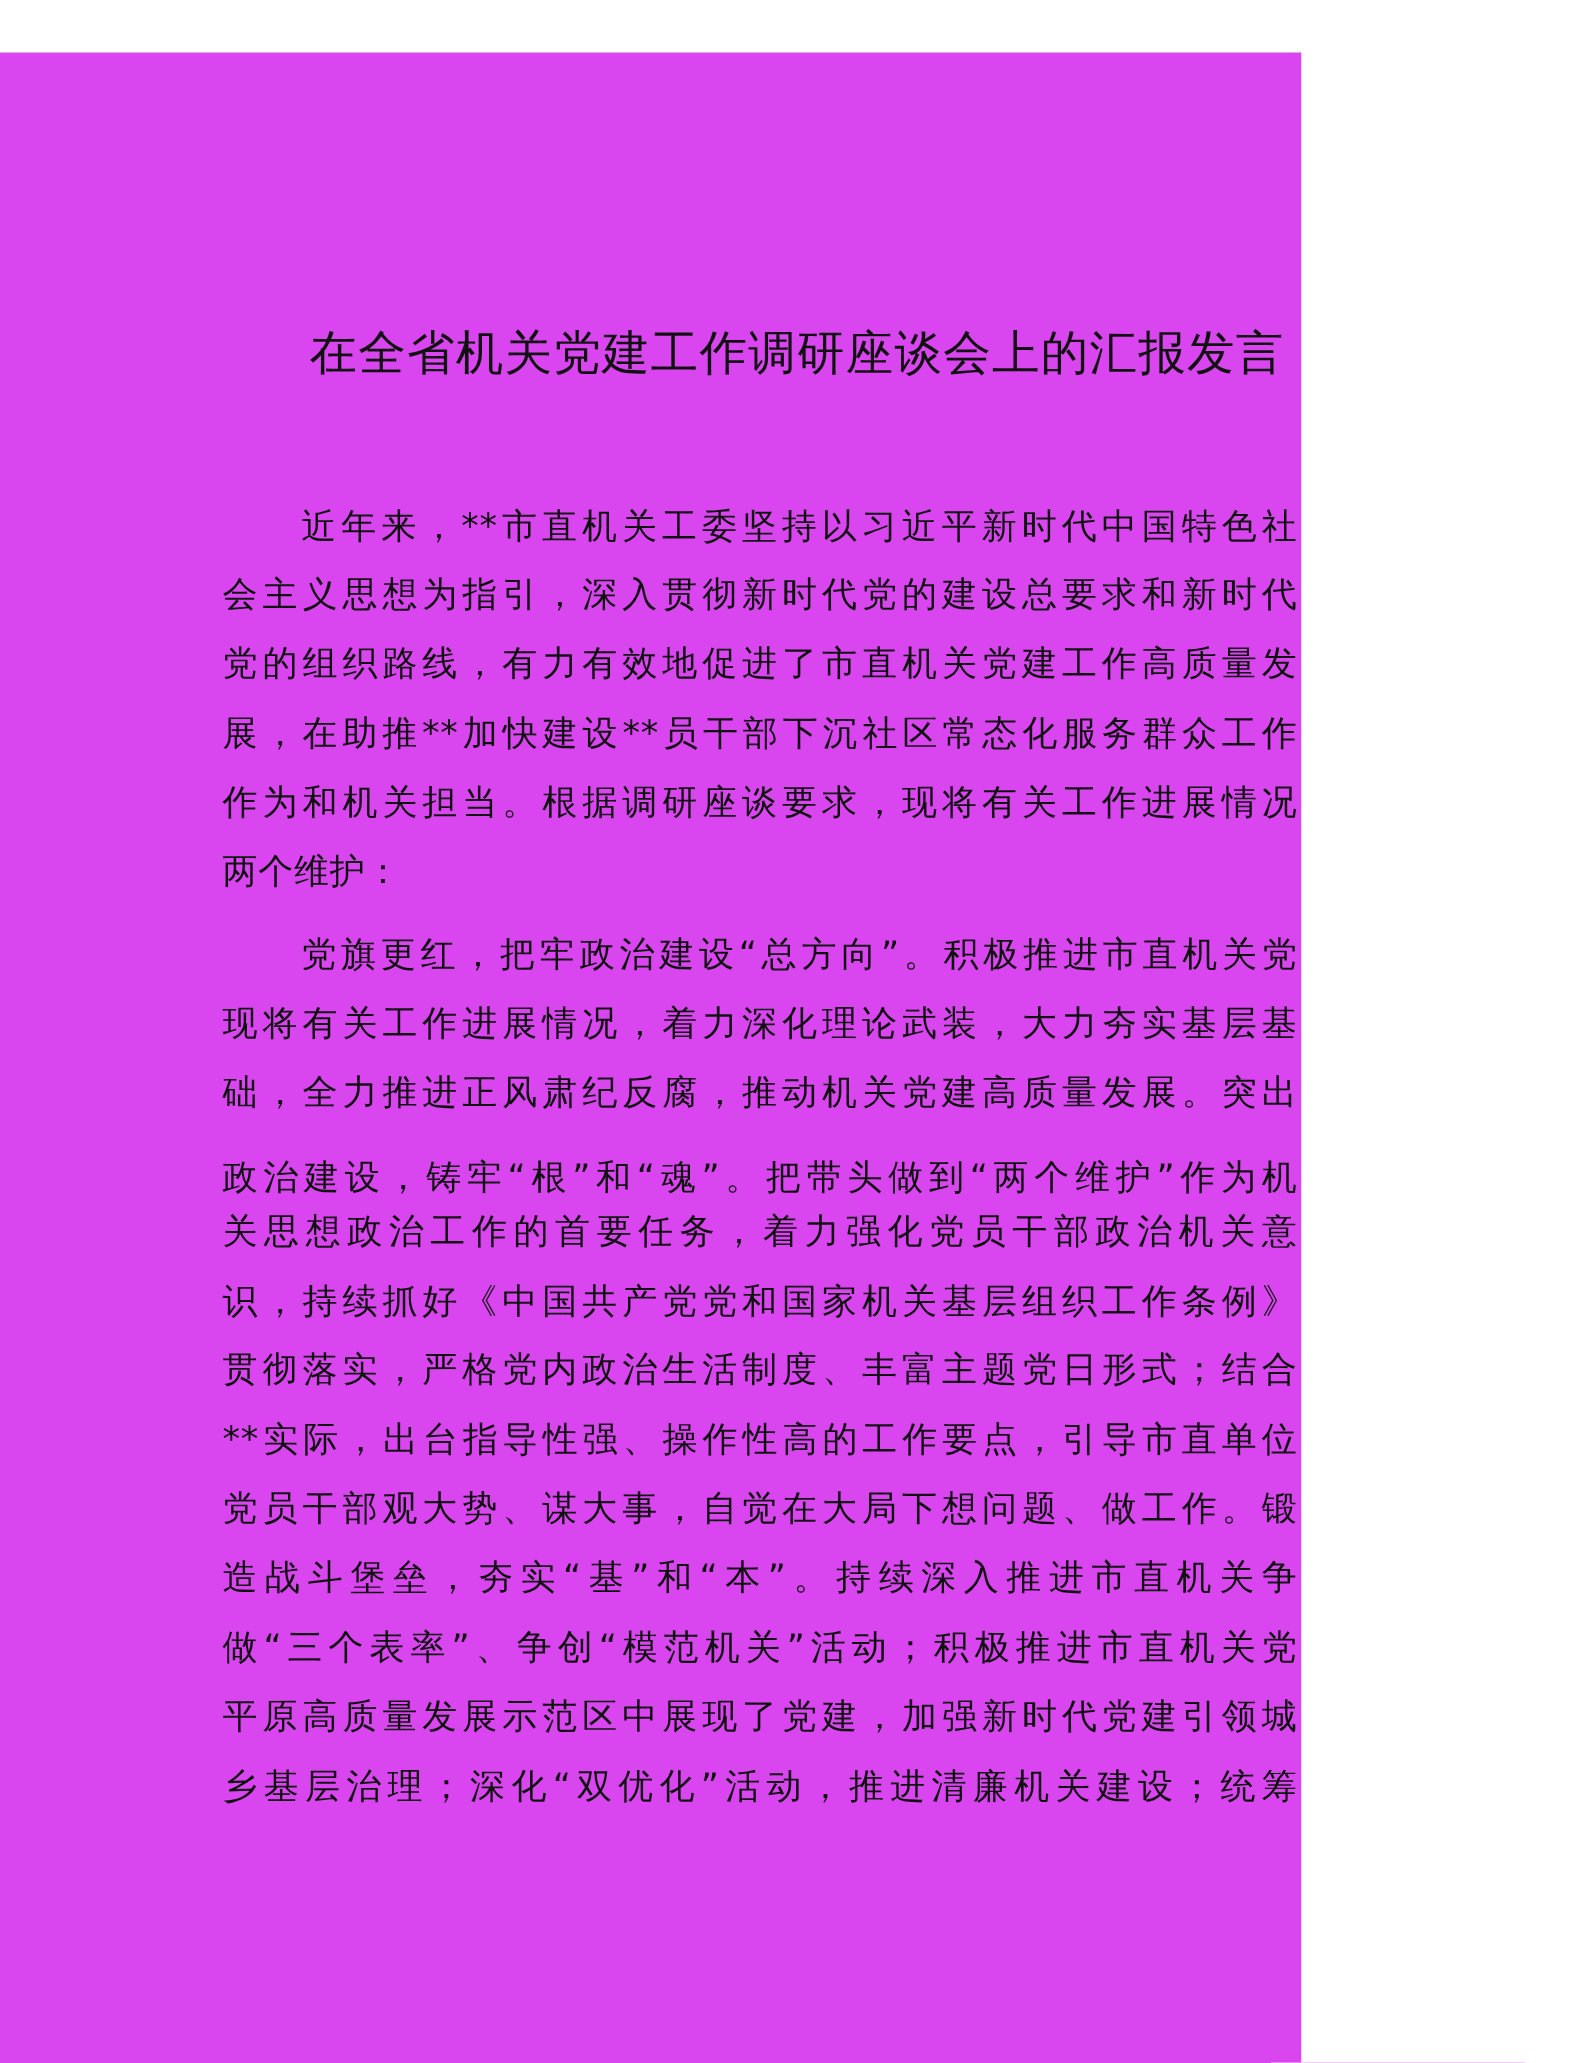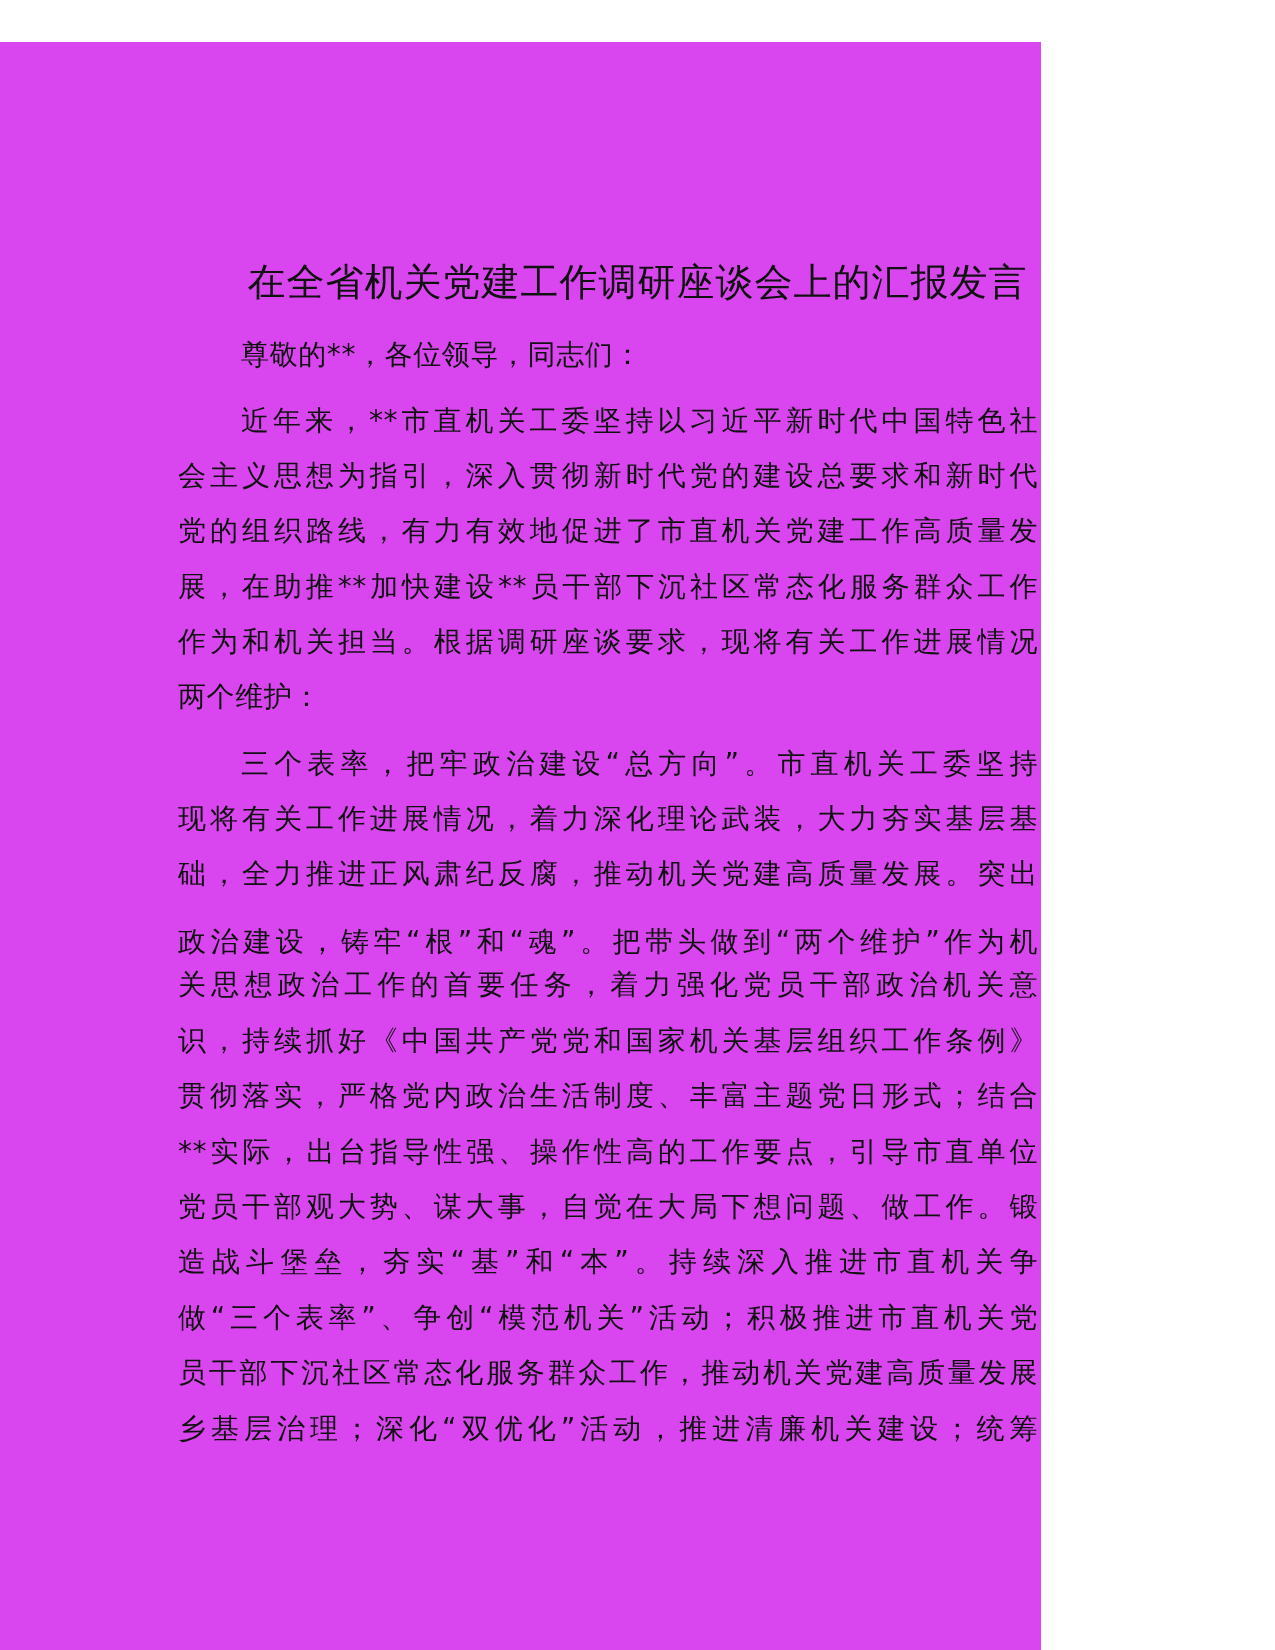--- a/index.html
+++ b/index.html
@@ -12,39 +12,38 @@
           white-space: nowrap; letter-spacing: 0.6px; text-align: justify; text-align-last: justify; }
   .line.indent { left: 241px; width: 797px; }
   .line.short { text-align: left; text-align-last: left; }
 </style>
 </head>
 <body>
 
 <div class="page">
   <div class="title">在全省机关党建工作调研座谈会上的汇报发言</div>
 
-  <div class="line indent short" style="top:293px">尊敬的**，各位领导，同志们：</div>
 
   <div>
     <div class="line indent" style="top:359px">近年来，**市直机关工委坚持以习近平新时代中国特色社</div>
     <div class="line" style="top:414px">会主义思想为指引，深入贯彻新时代党的建设总要求和新时代</div>
     <div class="line" style="top:469px">党的组织路线，有力有效地促进了市直机关党建工作高质量发</div>
     <div class="line" style="top:525px">展，在助推**加快建设**员干部下沉社区常态化服务群众工作</div>
     <div class="line" style="top:580px">作为和机关担当。根据调研座谈要求，现将有关工作进展情况</div>
     <div class="line short" style="top:635px">两个维护：</div>
   </div>
 
   <div>
-    <div class="line indent" style="top:702px">三个表率，把牢政治建设“总方向”。市直机关工委坚持</div>
+    <div class="line indent" style="top:702px">党旗更红，把牢政治建设“总方向”。积极推进市直机关党</div>
     <div class="line" style="top:757px">现将有关工作进展情况，着力深化理论武装，大力夯实基层基</div>
     <div class="line" style="top:812px">础，全力推进正风肃纪反腐，推动机关党建高质量发展。突出</div>
     <div class="line" style="top:880px">政治建设，铸牢“根”和“魂”。把带头做到“两个维护”作为机</div>
     <div class="line" style="top:923px">关思想政治工作的首要任务，着力强化党员干部政治机关意</div>
     <div class="line" style="top:979px">识，持续抓好《中国共产党党和国家机关基层组织工作条例》</div>
     <div class="line" style="top:1034px">贯彻落实，严格党内政治生活制度、丰富主题党日形式；结合</div>
     <div class="line" style="top:1090px">**实际，出台指导性强、操作性高的工作要点，引导市直单位</div>
     <div class="line" style="top:1145px">党员干部观大势、谋大事，自觉在大局下想问题、做工作。锻</div>
     <div class="line" style="top:1200px">造战斗堡垒，夯实“基”和“本”。持续深入推进市直机关争</div>
     <div class="line" style="top:1256px">做“三个表率”、争创“模范机关”活动；积极推进市直机关党</div>
-    <div class="line" style="top:1311px">员干部下沉社区常态化服务群众工作，推动机关党建高质量发展</div>
+    <div class="line" style="top:1311px">平原高质量发展示范区中展现了党建，加强新时代党建引领城</div>
     <div class="line" style="top:1367px">乡基层治理；深化“双优化”活动，推进清廉机关建设；统筹</div>
   </div>
 </div>
 
 </body></html>

